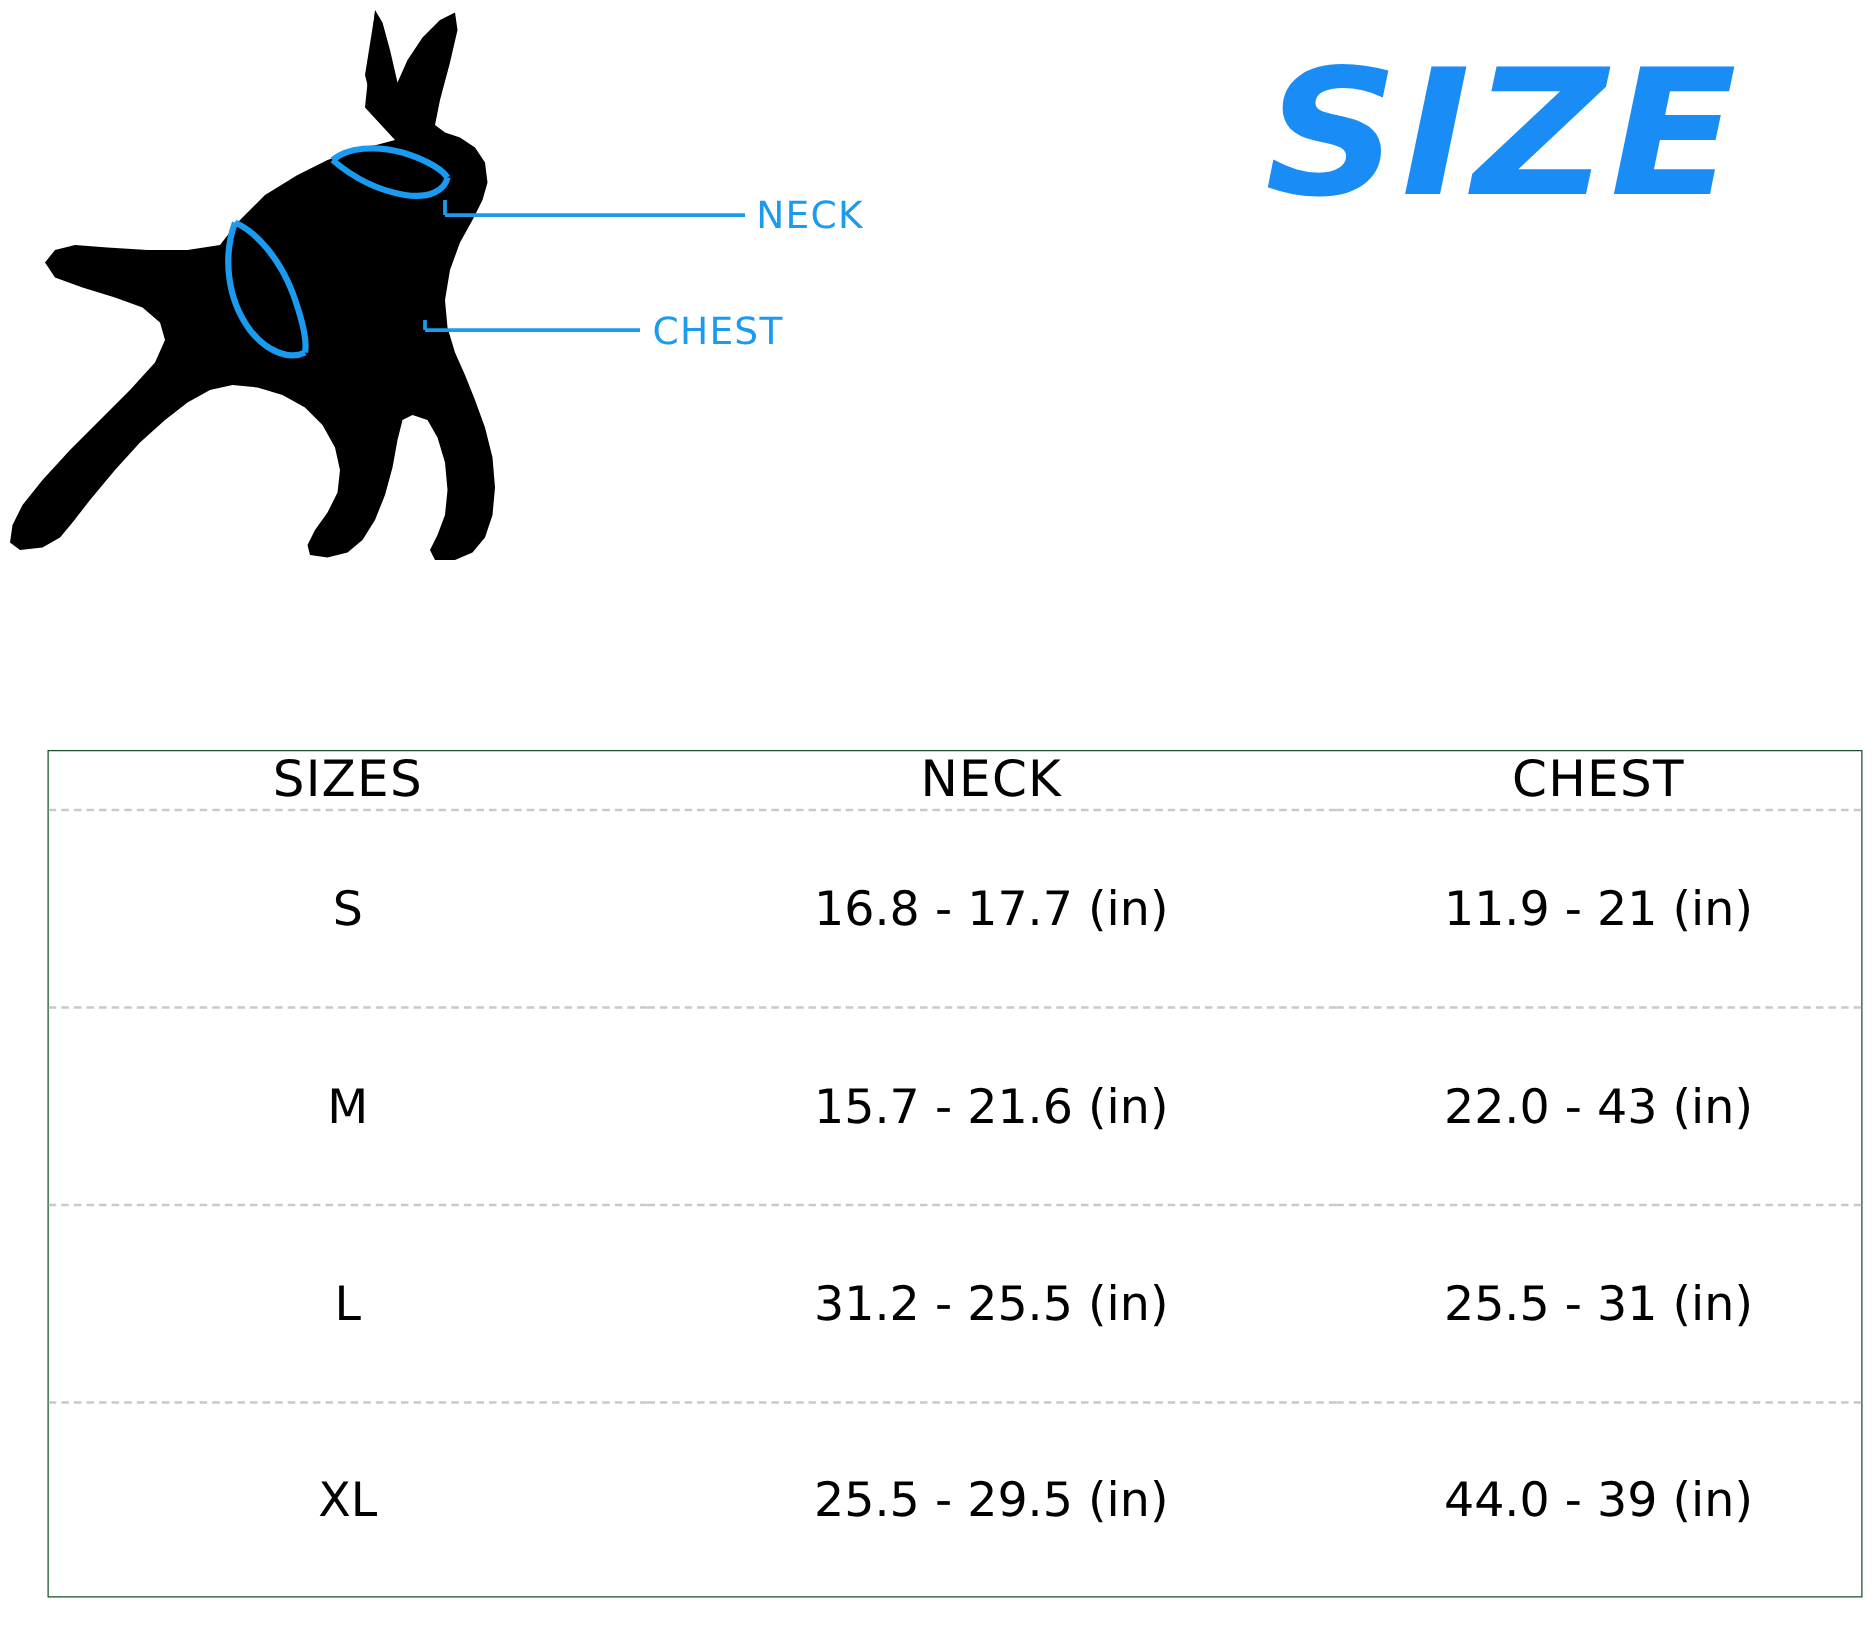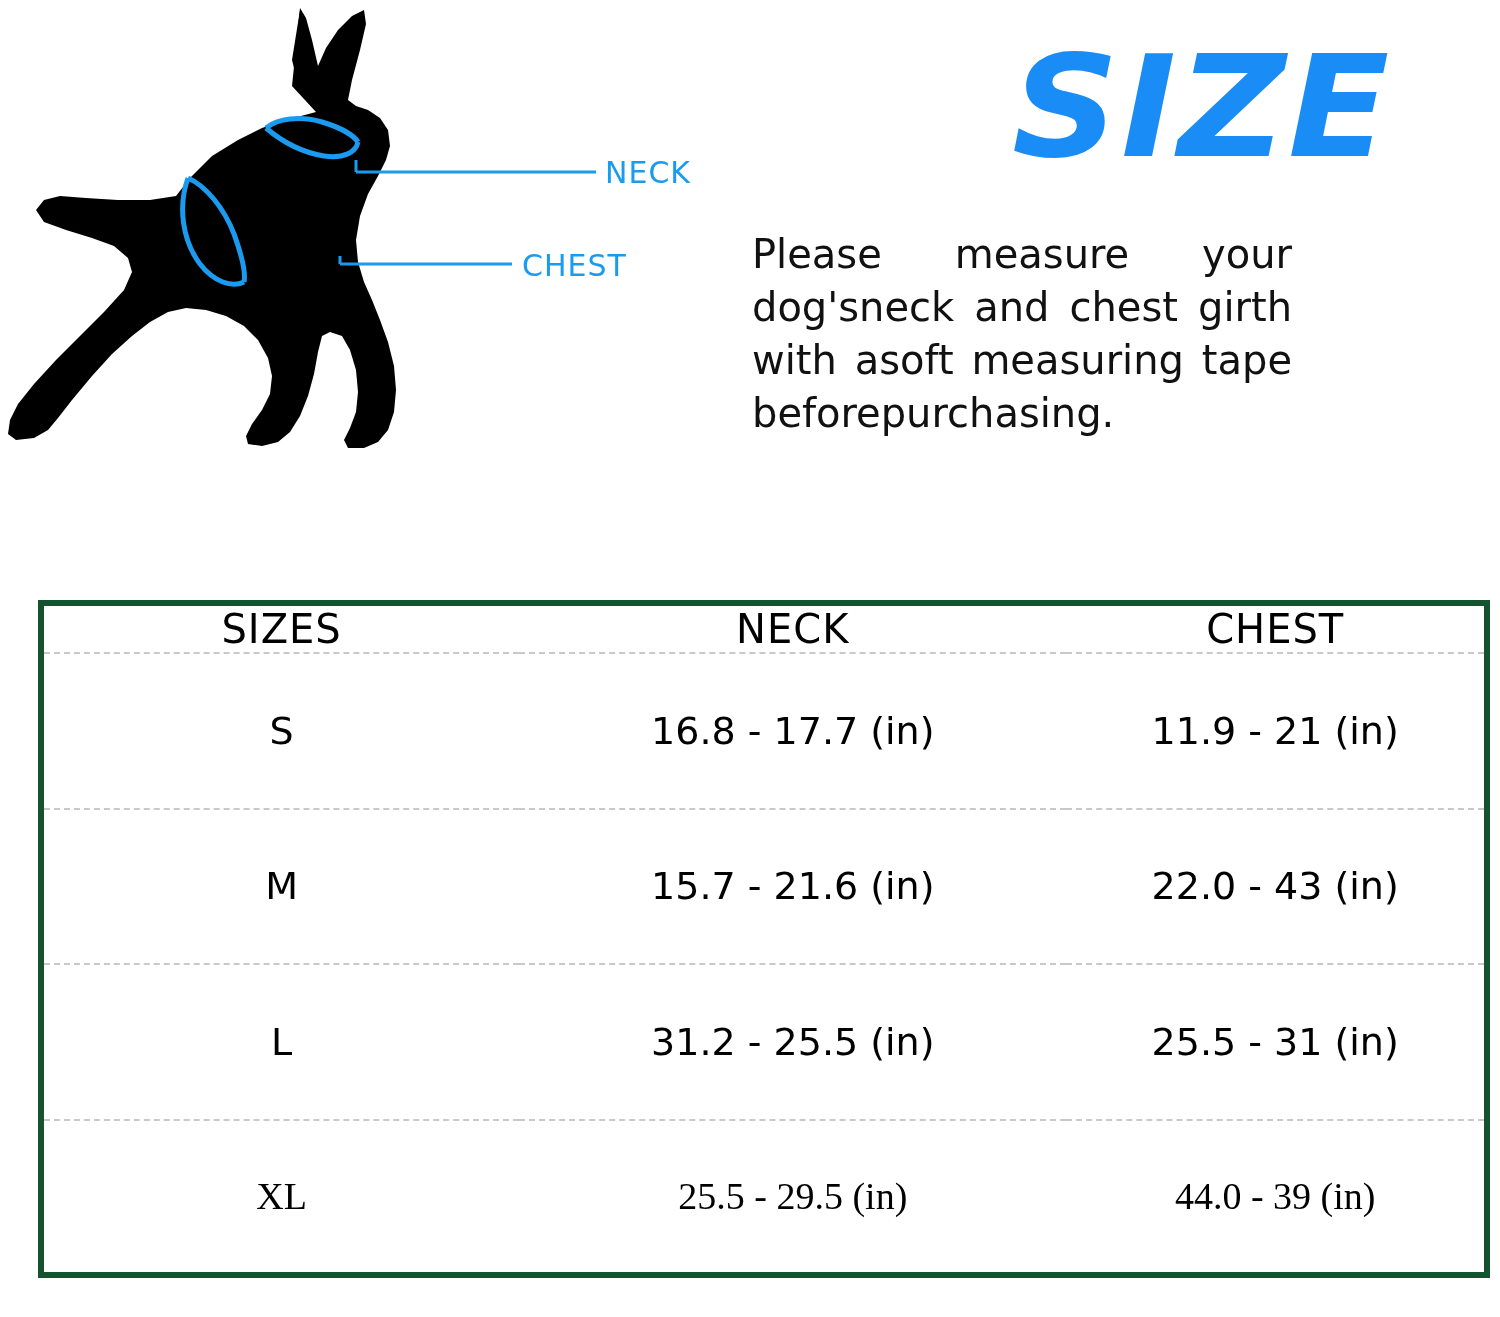--- a/index.html
+++ b/index.html
@@ -78,21 +78,21 @@
     word-spacing: -1px;
   }
 
   
   .table-wrap {
     position: absolute;
     left: 38px;
     top: 600px;
     width: 1452px;
     height: 678px;
-    border: 6px solid #14532d;
+    border: 1px solid #14532d;
     box-sizing: border-box;
   }
   table.size-table {
     width: 100%;
     height: 100%;
     border-collapse: collapse;
     table-layout: fixed;
   }
   table.size-table th,
   table.size-table td {
@@ -100,21 +100,20 @@
     font-weight: normal;
     color: #000000;
     text-align: center;
     vertical-align: middle;
     font-size: 38px;
     border-bottom: 2px dashed #c9c9c9;
     padding: 0;
   }
   table.size-table tr:last-child td {
     border-bottom: none;
-    font-family: Liberation Serif, serif;
   }
   table.size-table col.c1 { width: 33%; }
   table.size-table col.c2 { width: 38%; }
   table.size-table col.c3 { width: 29%; }
 
   table.size-table th {
     font-size: 40px;
     letter-spacing: 1px;
   }
   .cell-size { font-size: 40px; }
@@ -260,21 +259,20 @@
       <line x1="340" y1="264" x2="512" y2="264" stroke="#1a9bf0" stroke-width="3"></line>
       <line x1="340" y1="264" x2="340" y2="256" stroke="#1a9bf0" stroke-width="3"></line>
     </svg>
 
     <div class="callout-label callout-neck">NECK</div>
     <div class="callout-label callout-chest">CHEST</div>
   </div>
 
   <div class="size-title">SIZE</div>
 
-  <div class="instruction">Please measure your dog'sneck and chest girth with asoft measuring tape beforepurchasing.</div>
 
   <div class="table-wrap">
     <table class="size-table">
       <colgroup>
         <col class="c1">
           <col class="c2">
           <col class="c3">
       </colgroup>
       <thead>
         <tr>

